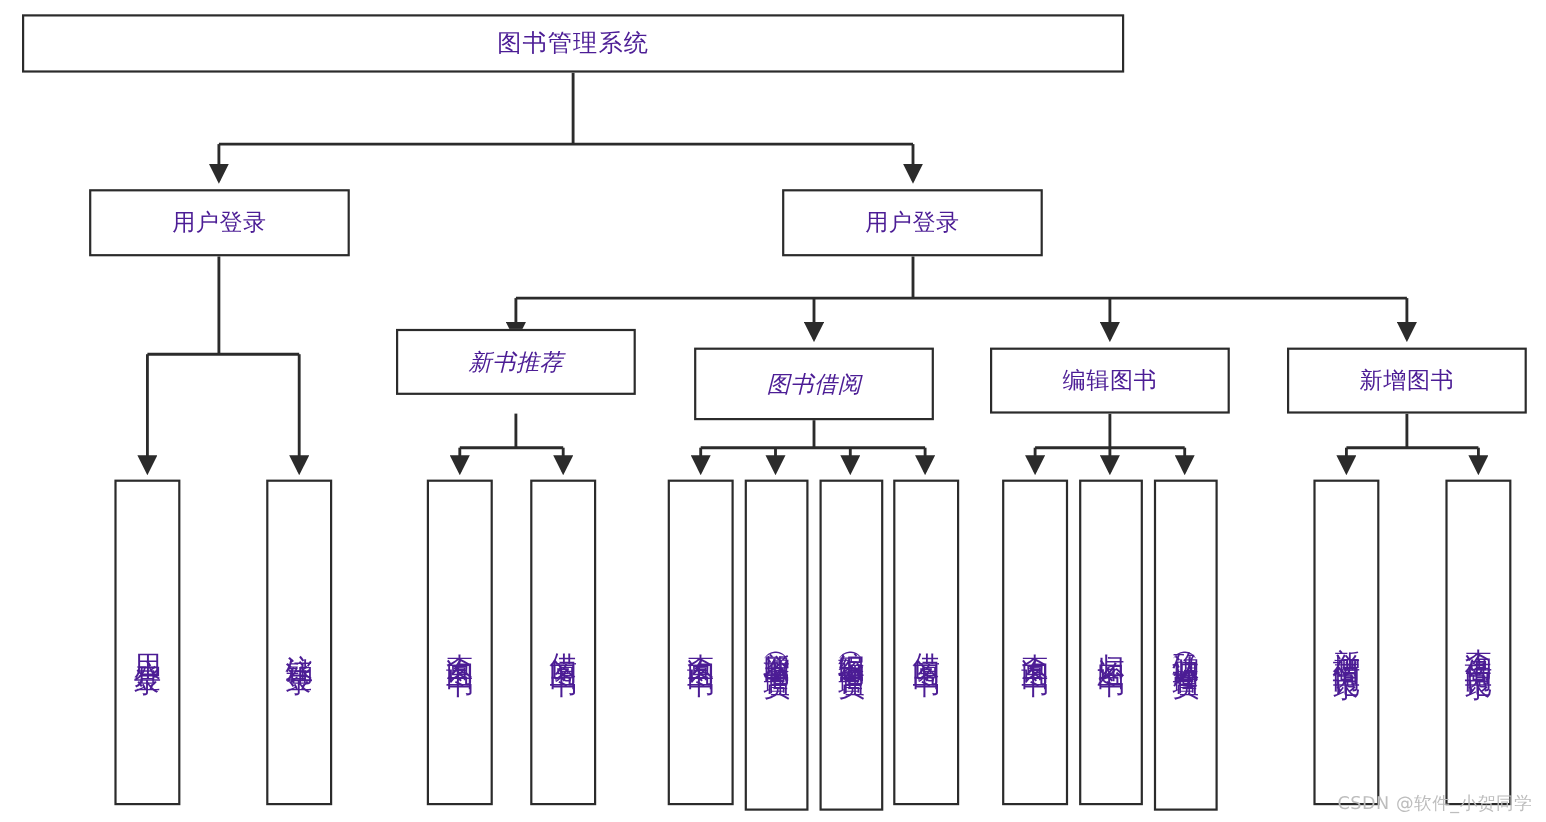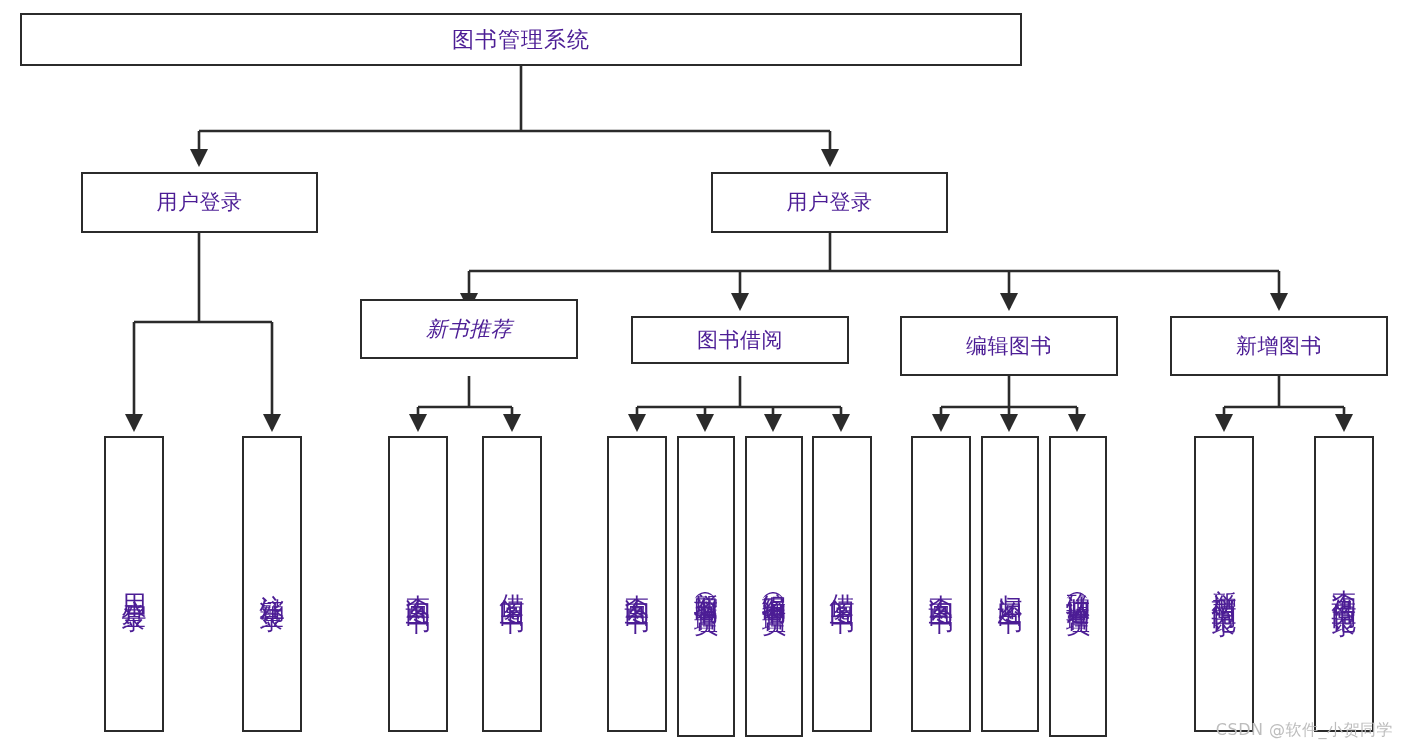--- a/index.html
+++ b/index.html
@@ -145,21 +145,21 @@
   </div>
 
   <div class="node horiz" style="left:711px; top:172px; width:237px; height:61px;">
     <span class="node-label">用户登录</span>
   </div>
 
   <div class="node horiz" style="left:360px; top:299px; width:218px; height:60px;font-style:italic;">
     <span class="node-label">新书推荐</span>
   </div>
 
-  <div class="node horiz" style="left:631px; top:316px; width:218px; height:48px;">
+  <div class="node horiz" style="left:631px; top:316px; width:218px; height:66px;font-style:italic;">
     <span class="node-label">图书借阅</span>
   </div>
 
   <div class="node horiz" style="left:900px; top:316px; width:218px; height:60px;">
     <span class="node-label">编辑图书</span>
   </div>
 
   <div class="node horiz" style="left:1170px; top:316px; width:218px; height:60px;">
     <span class="node-label">新增图书</span>
   </div>

